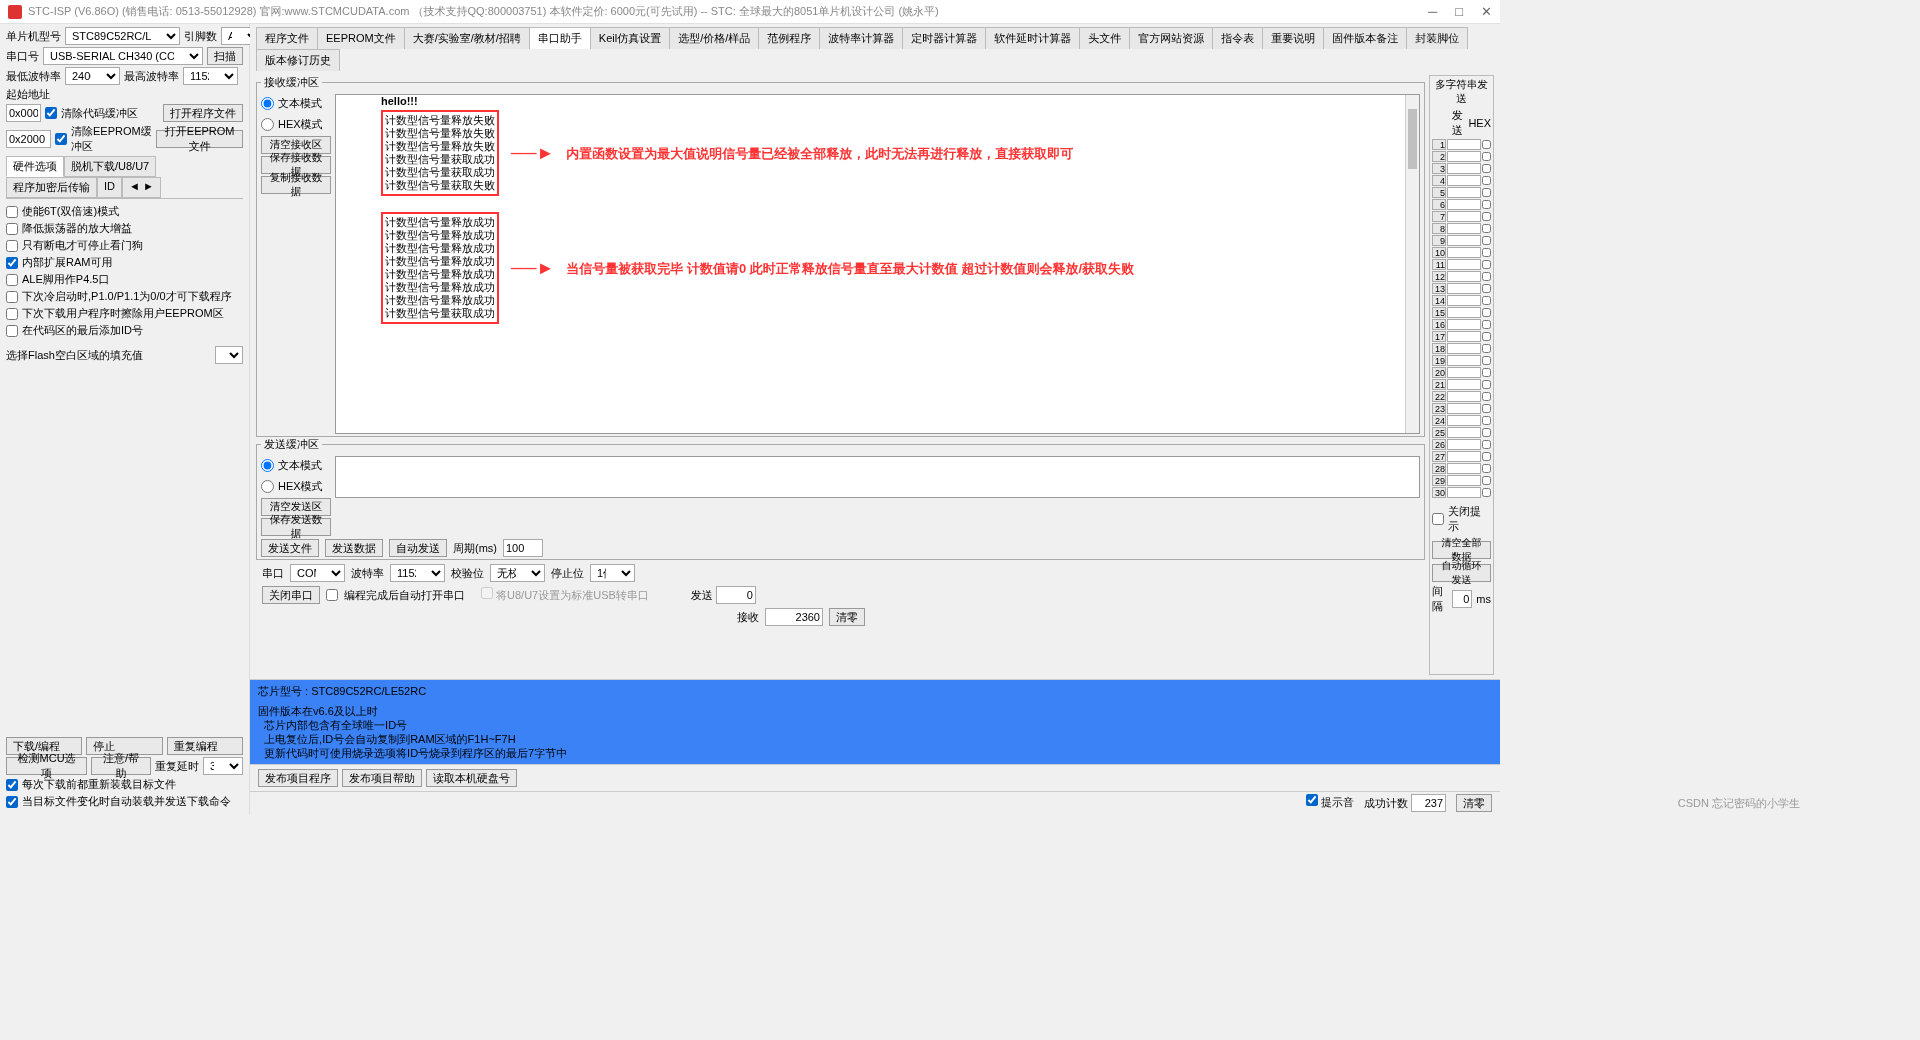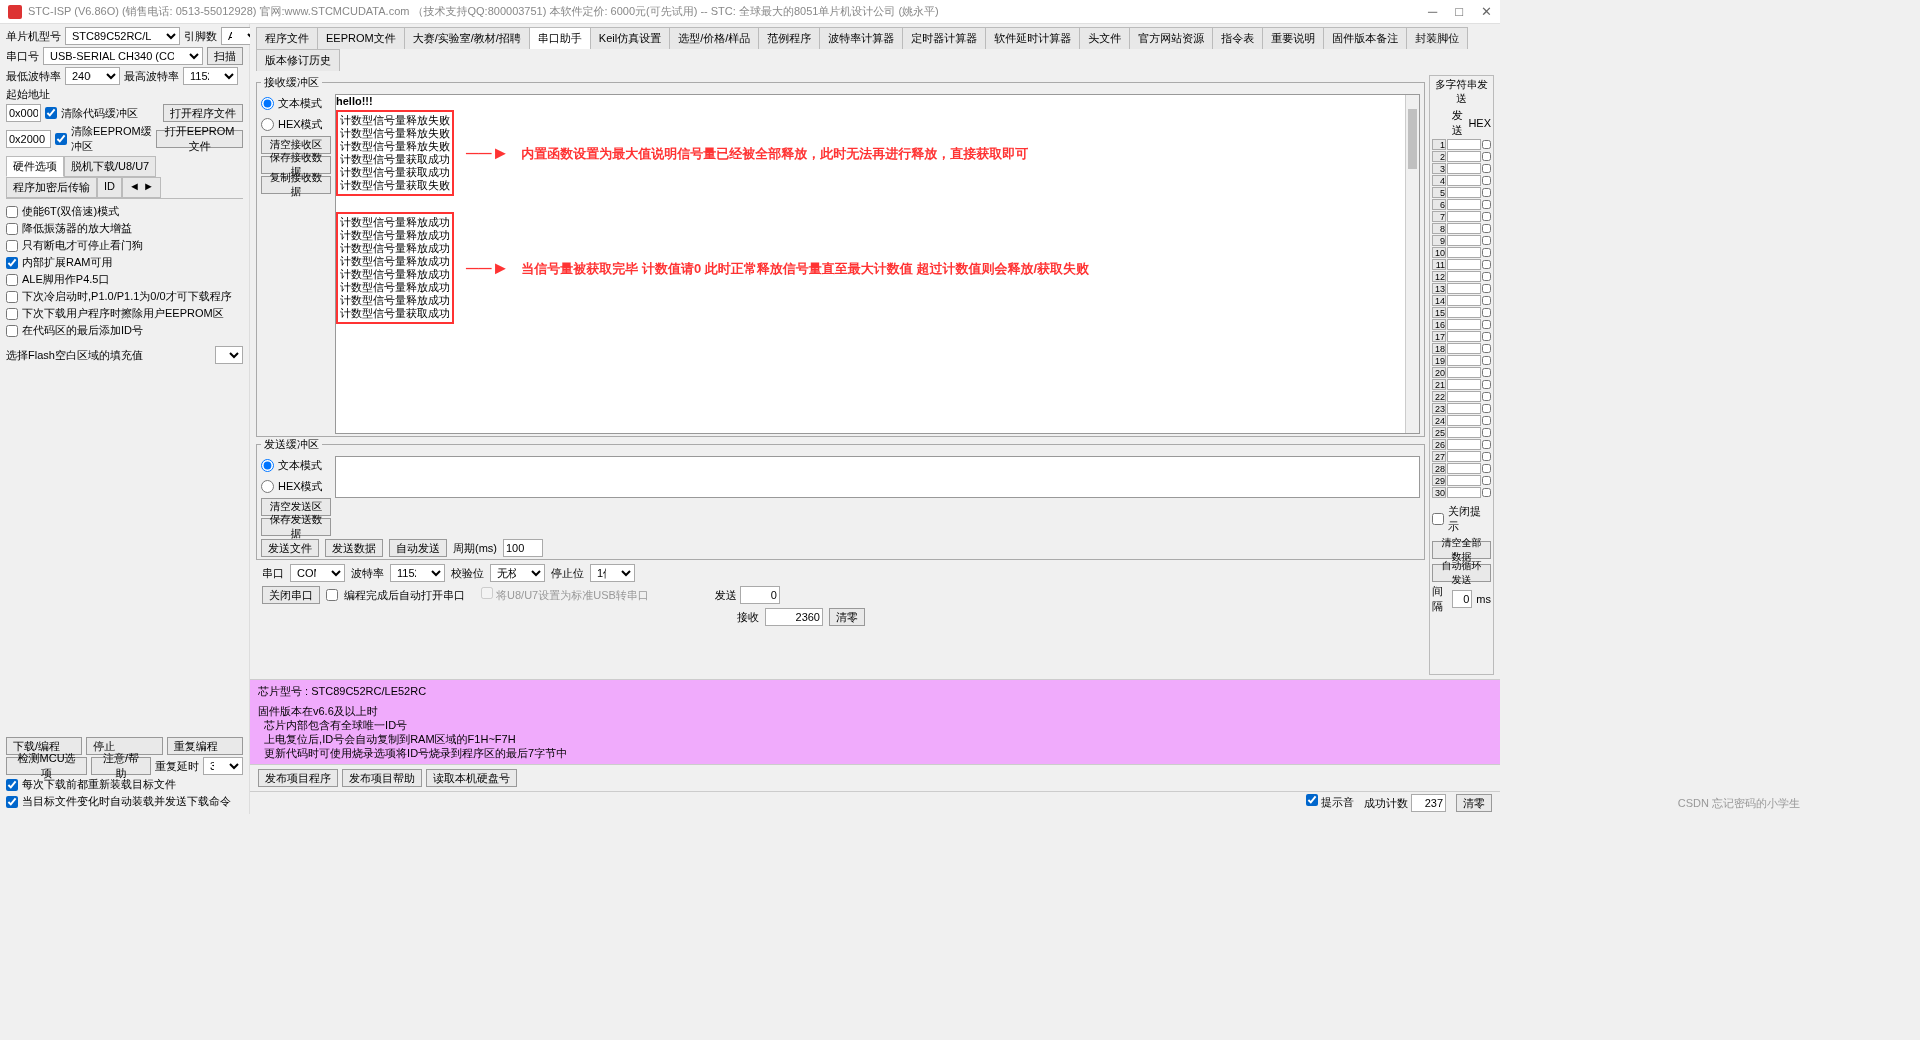--- a/index.html
+++ b/index.html
@@ -24,34 +24,34 @@
 .leftbottom { margin-top: auto; }
 .rightcol { flex: 1; display: flex; flex-direction: column; background: #f0f0f0; }
 .toptabs { display: flex; flex-wrap: wrap; padding: 3px 6px 0 6px; gap: 0; }
 .toptab { padding: 3px 8px; border: 1px solid #bbb; background: #e8e8e8; cursor: pointer; border-bottom: none; margin-right: -1px; }
 .toptab.active { background: #fff; }
 .midarea { flex: 1; display: flex; padding: 4px 6px; gap: 4px; min-height: 0; }
 .recvpanel { flex: 1; display: flex; flex-direction: column; min-width: 0; }
 .recvctrl { width: 70px; display: flex; flex-direction: column; gap: 2px; }
 .recvctrl .btn { width: 100%; justify-content: center; font-size: 10.5px; }
 .recvbox { flex: 1; background: #fff; border: 1px solid #999; position: relative; overflow: hidden; }
-.recvcontent { font-family: "SimSun", monospace; font-size: 11px; line-height: 13px; }
+.recvcontent { font-family: "SimSun", monospace; font-size: 11px; line-height: 13px; margin-left: 45px; }
 .redbox { border: 2px solid #f33; padding: 2px; display: inline-block; margin: 2px 0; }
 .redtext { color: #f33; font-size: 13px; font-weight: bold; }
 .arrow { color: #f33; font-size: 18px; }
 .multisend { width: 65px; border: 1px solid #bbb; padding: 2px; font-size: 10px; }
 .multisend-title { text-align: center; font-size: 10.5px; margin-bottom: 2px; }
 .msrow { display: flex; align-items: center; gap: 1px; margin-bottom: 1px; }
 .msrow .num { width: 14px; text-align: right; border: 1px solid #aaa; background: #e8e8e8; font-size: 9px; height: 11px; line-height: 11px; }
 .msrow .txt { flex: 1; height: 11px; border: 1px solid #aaa; background: #fff; }
 .msrow input[type=checkbox] { width: 9px; height: 9px; }
 .sendbox { height: 42px; background: #fff; border: 1px solid #999; width: 100%; }
 .sendctrls { display: flex; align-items: center; gap: 6px; margin-top: 3px; flex-wrap: wrap; }
 .portcfg { display: flex; align-items: center; gap: 6px; padding: 4px 6px; flex-wrap: wrap; }
-.infoarea { padding: 4px 8px; font-size: 11px; line-height: 14px; background: #f0abfc; border-top: 1px solid #ccc; }
+.infoarea { padding: 4px 8px; font-size: 11px; line-height: 14px; background: #3b82f6; border-top: 1px solid #ccc; }
 .botbar { display: flex; align-items: center; padding: 4px 8px; gap: 6px; border-top: 1px solid #ccc; }
 .statusbar { display: flex; align-items: center; padding: 2px 8px; border-top: 1px solid #ccc; font-size: 10.5px; }
 .statusbar .right { margin-left: auto; display: flex; gap: 10px; }
 fieldset { border: 1px solid #aaa; padding: 4px 4px 2px 4px; }
 legend { font-size: 11px; padding: 0 3px; }
 .scrollbar-v { position: absolute; right: 0; top: 0; bottom: 0; width: 14px; background: #f0f0f0; border-left: 1px solid #ccc; }
 .scrollbar-v::before { content: ""; position: absolute; top: 14px; left: 2px; right: 2px; height: 60px; background: #c0c0c0; }
 </style>
 </head>
 <body>
@@ -284,21 +284,21 @@
           <select style="width:45px"><option>1位</option></select>
         </div>
         <div class="portcfg" style="padding-top:0">
           <button class="btn">关闭串口</button>
           <input type="checkbox" style="">
           <span>编程完成后自动打开串口</span>
           <span style="color:#999;margin-left:10px">
             <input type="checkbox" disabled="" style="">
             <span>将U8/U7设置为标准USB转串口</span>
           </span>
-          <span style="margin-left:60px">
+          <span style="margin-left:36px">
             <span>发送</span>
             <input type="text" style="width: 40px; text-align: right;" readonly="" value="0">
           </span>
         </div>
         <div class="portcfg" style="padding-top:0;justify-content:flex-end;padding-right:560px">
             <span>接收</span>
             <input type="text" style="width: 58px; text-align: right;" readonly="" value="2360">
             <button class="btn">清零</button>
         </div>
       </div>

